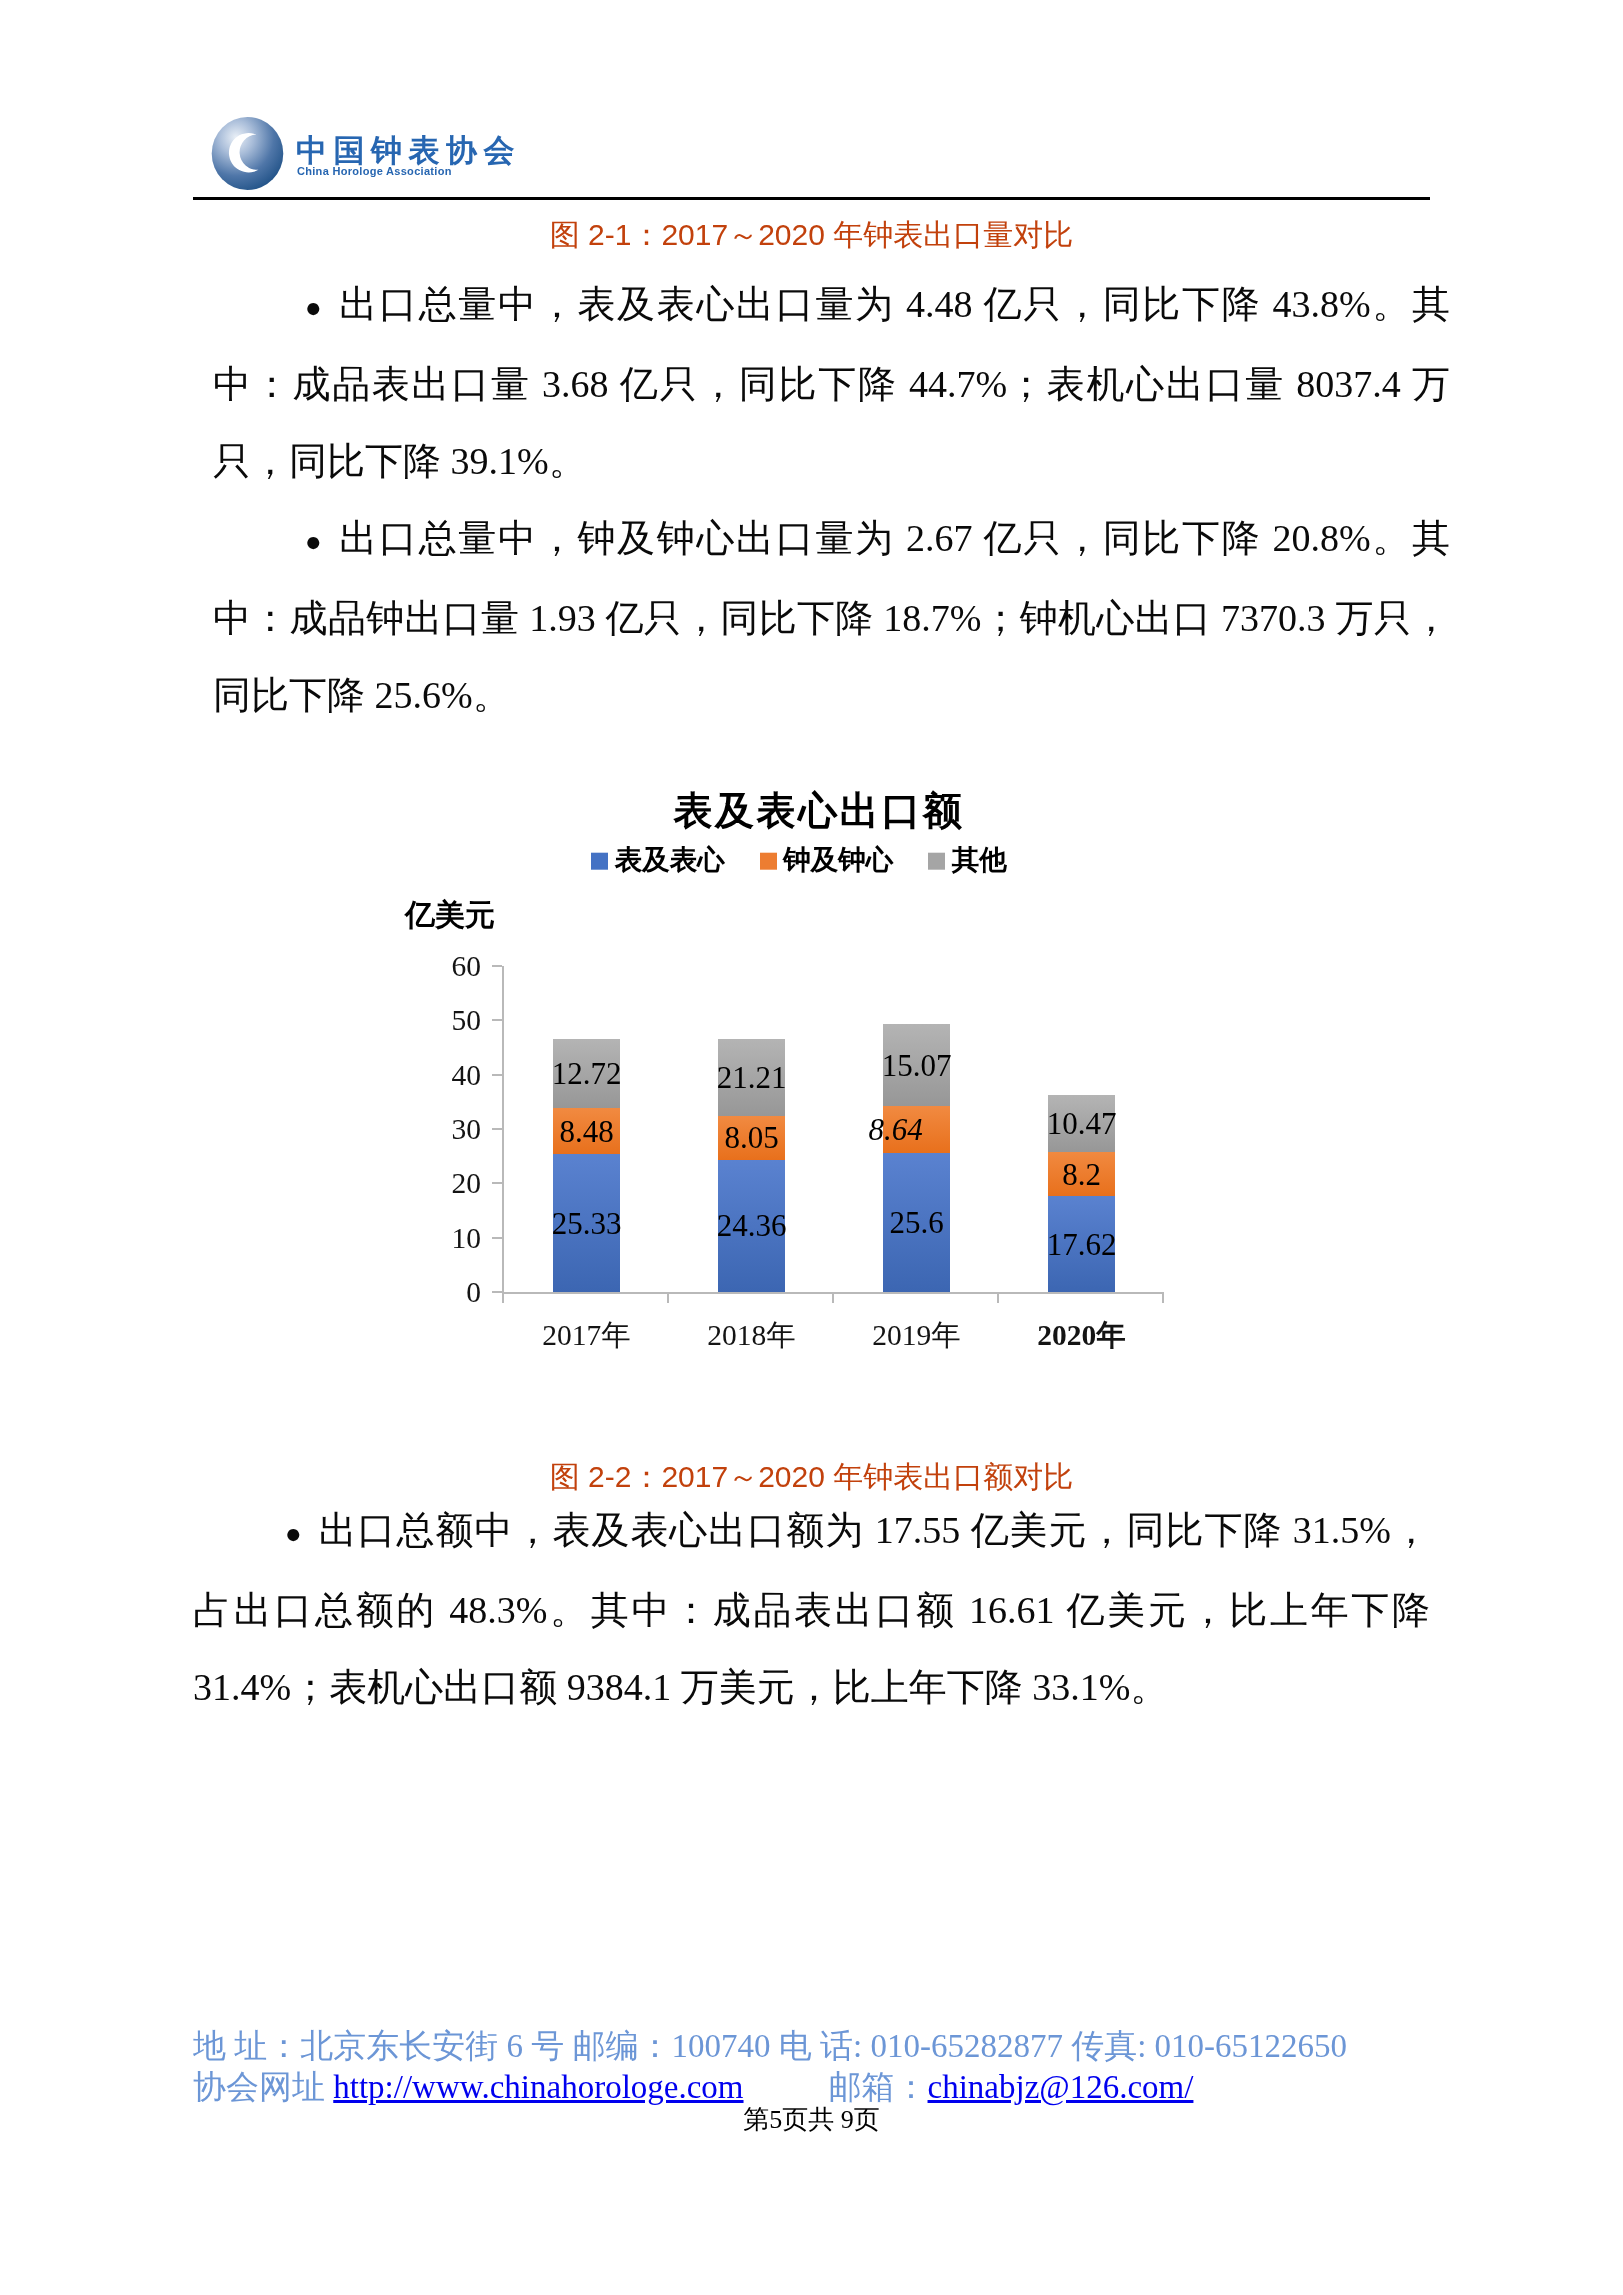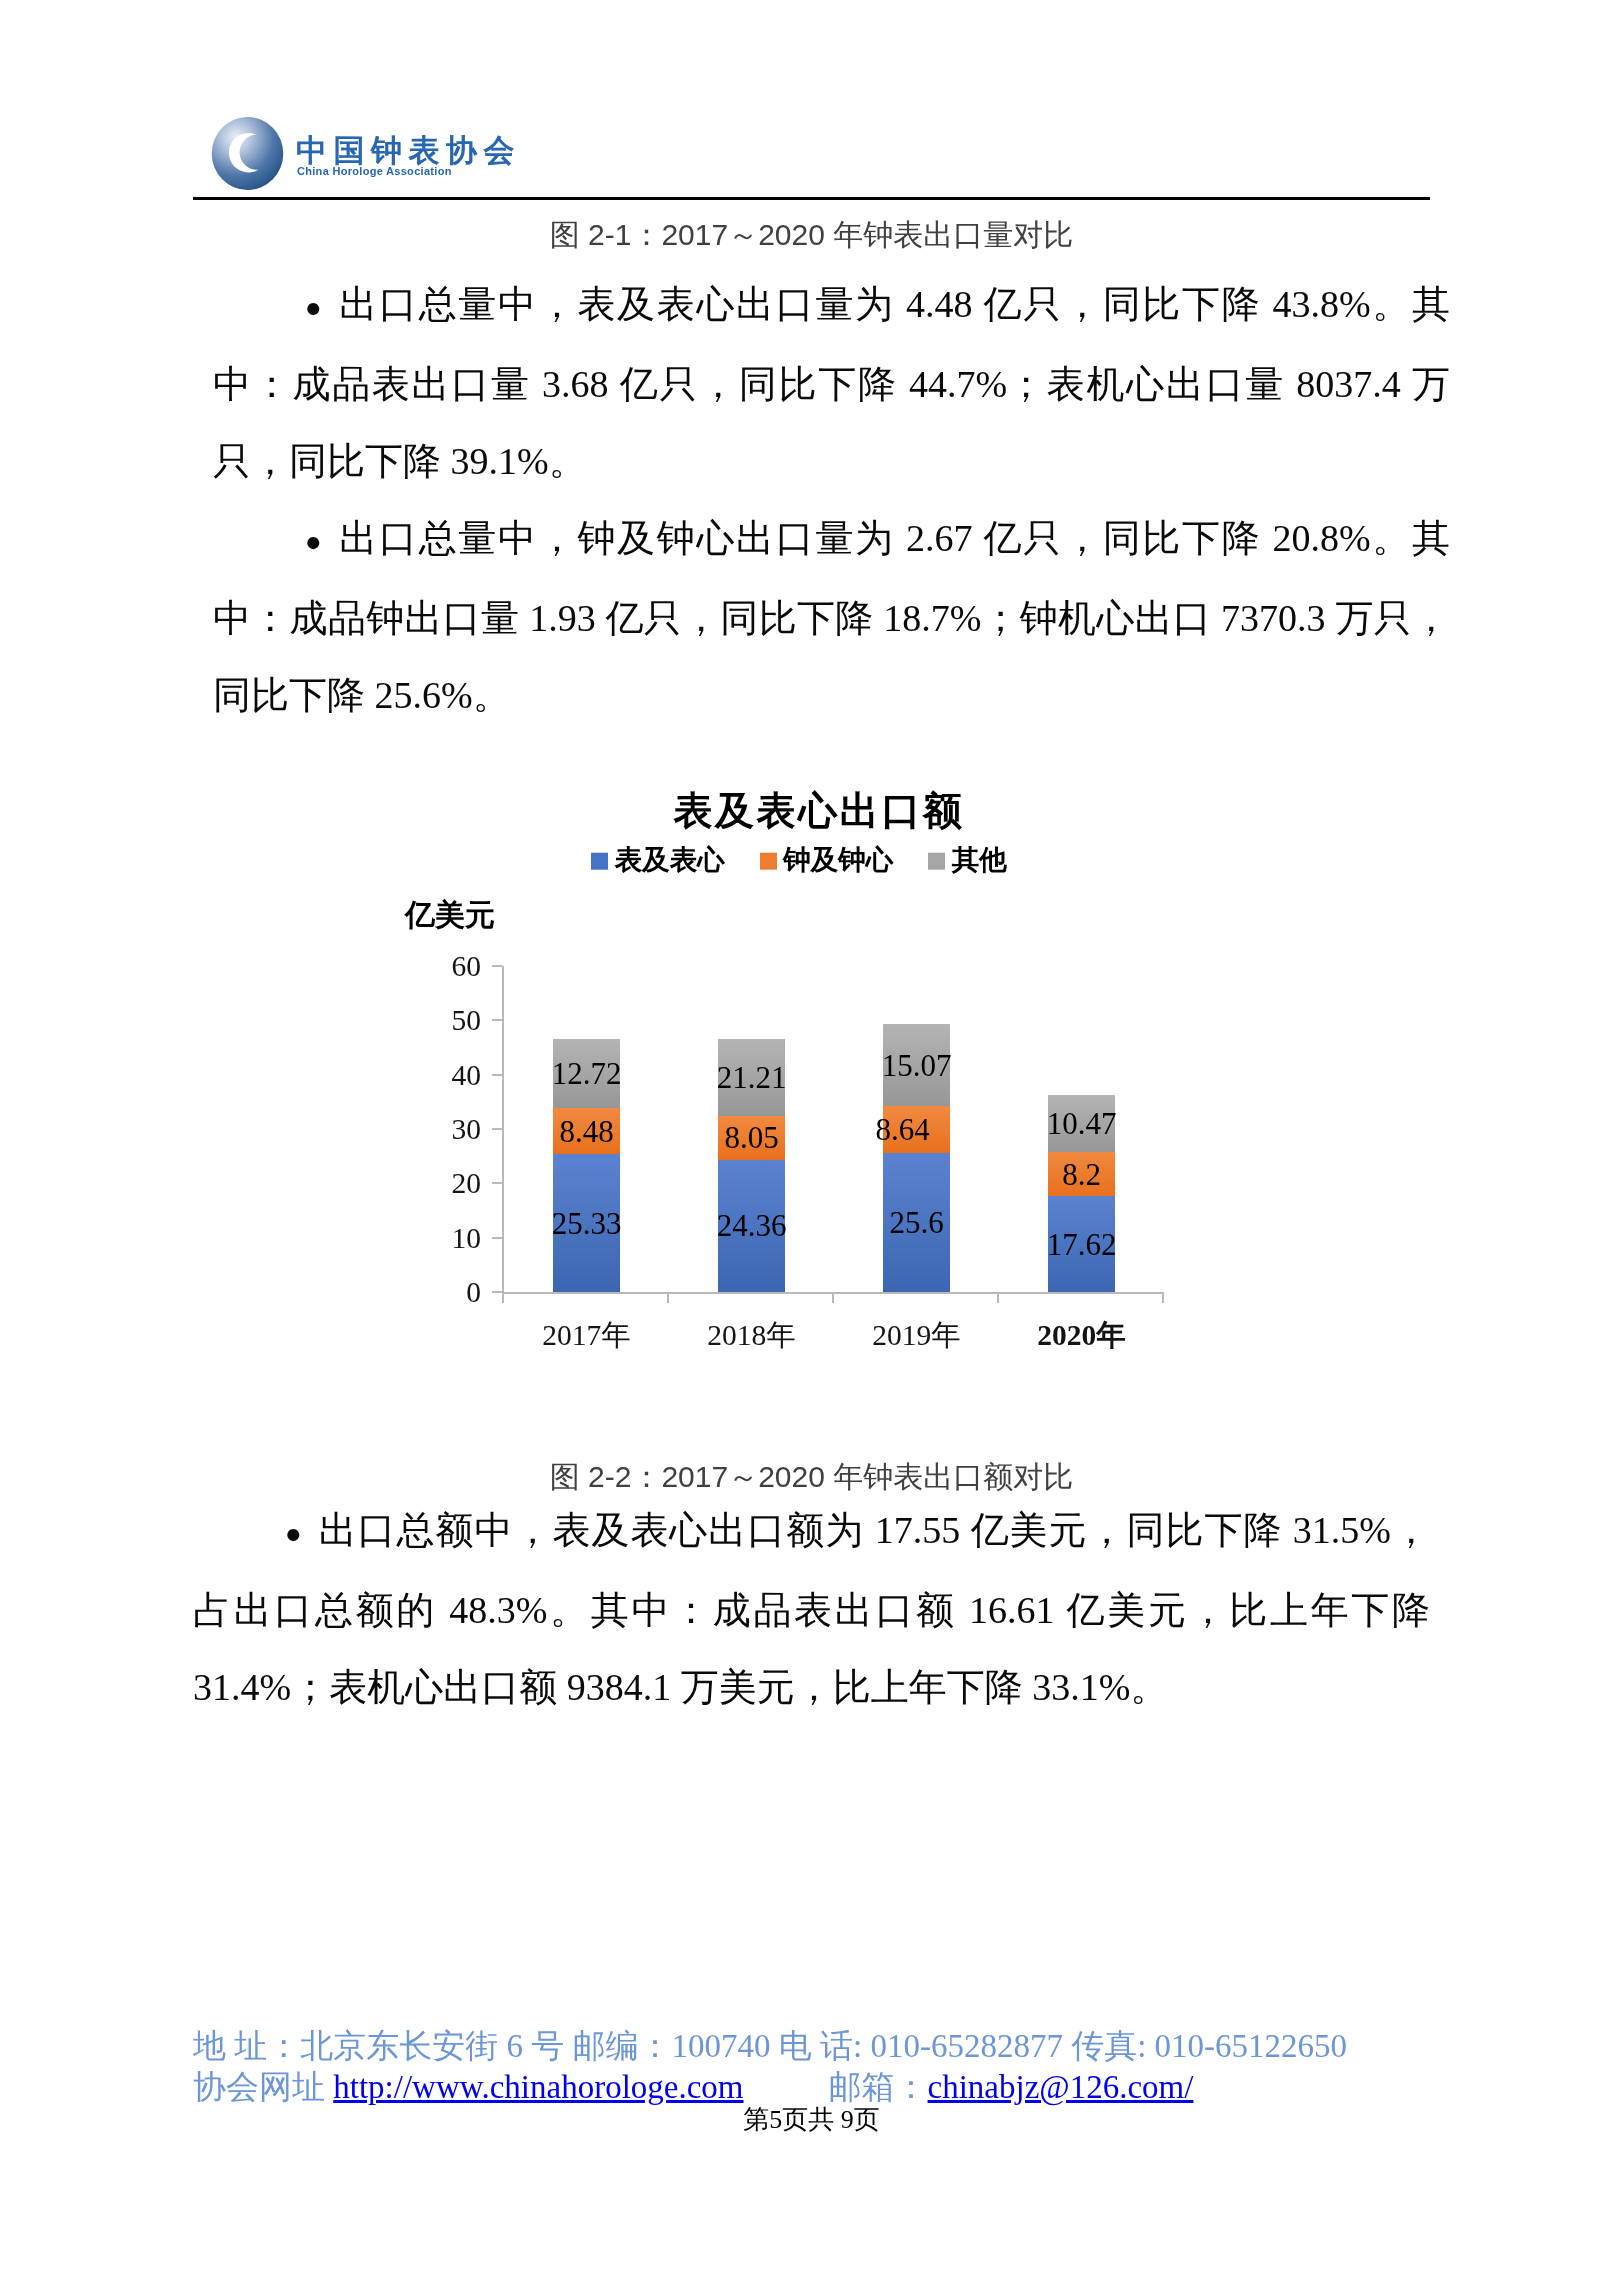--- a/index.html
+++ b/index.html
@@ -10,21 +10,21 @@
   .logo-globe{position:absolute;left:211px;top:115px;width:73px;height:77px;}
   .logo-cn{position:absolute;left:296px;top:130px;font-family:"Liberation Sans","DejaVu Sans",sans-serif;
            font-size:31px;font-weight:bold;color:#2766B1;letter-spacing:6.5px;white-space:nowrap;}
   .logo-en{position:absolute;left:297px;top:165px;font-family:"Liberation Sans","DejaVu Sans",sans-serif;
            font-size:11px;font-weight:bold;color:#2766B1;letter-spacing:0.3px;white-space:nowrap;}
   .header-rule{position:absolute;left:193px;top:197px;width:1237px;height:2.6px;background:#000;}
 
   
   .caption{position:absolute;left:0;width:1623px;text-align:center;
            font-family:"Liberation Sans","DejaVu Sans",sans-serif;
-           font-size:30px;line-height:37px;color:#404040;}
+           font-size:30px;line-height:37px;color:#c2410c;}
   #caption1{top:216px;}
   #caption2{top:1458px;}
 
   
   .textblock{position:absolute;left:193px;width:1237px;font-size:38px;line-height:77px;
              text-align:justify;color:#0a0a0a;}
   #blockA{top:266px;margin-left:20px;}
   #blockB{top:1492px;}
   .para{margin:0;text-indent:92px;}
   .bullet{font-size:0.74em;margin-right:15.7px;}
@@ -125,21 +125,21 @@
         <div class="blab" style="left: 182px; bottom: 47px;">24.36</div>
         <div class="seg seg1" style="left: 214px; width: 67px; bottom: 132px; height: 44px;"></div>
         <div class="blab" style="left: 182px; bottom: 135px;">8.05</div>
         <div class="seg seg2" style="left: 214px; width: 67px; bottom: 176px; height: 77px;"></div>
         <div class="blab" style="left: 182px; bottom: 195px;">21.21</div>
         <div class="xlab" style="left: 330px; width: 165px;">2019年</div>
         <div class="xtick" style="left: 328px;"></div>
         <div class="seg seg0" style="left: 379px; width: 67px; bottom: 0px; height: 139px;"></div>
         <div class="blab" style="left: 347px; bottom: 50px;">25.6</div>
         <div class="seg seg1" style="left: 379px; width: 67px; bottom: 139px; height: 47px;"></div>
-        <div class="blab" style="left: 333px; bottom: 143px;">8.64</div>
+        <div class="blab" style="left: 326px; bottom: 143px; font-style: italic;">8.64</div>
         <div class="seg seg2" style="left: 379px; width: 67px; bottom: 186px; height: 82px;"></div>
         <div class="blab" style="left: 347px; bottom: 207px;">15.07</div>
         <div class="xlab" style="left: 495px; width: 165px; font-weight: bold;">2020年</div>
         <div class="xtick" style="left: 493px;"></div>
         <div class="seg seg0" style="left: 544px; width: 67px; bottom: 0px; height: 96px;"></div>
         <div class="blab" style="left: 512px; bottom: 28px;">17.62</div>
         <div class="seg seg1" style="left: 544px; width: 67px; bottom: 96px; height: 45px;"></div>
         <div class="blab" style="left: 512px; bottom: 98px;">8.2</div>
         <div class="seg seg2" style="left: 544px; width: 67px; bottom: 140px; height: 57px;"></div>
         <div class="blab" style="left: 512px; bottom: 149px;">10.47</div>

